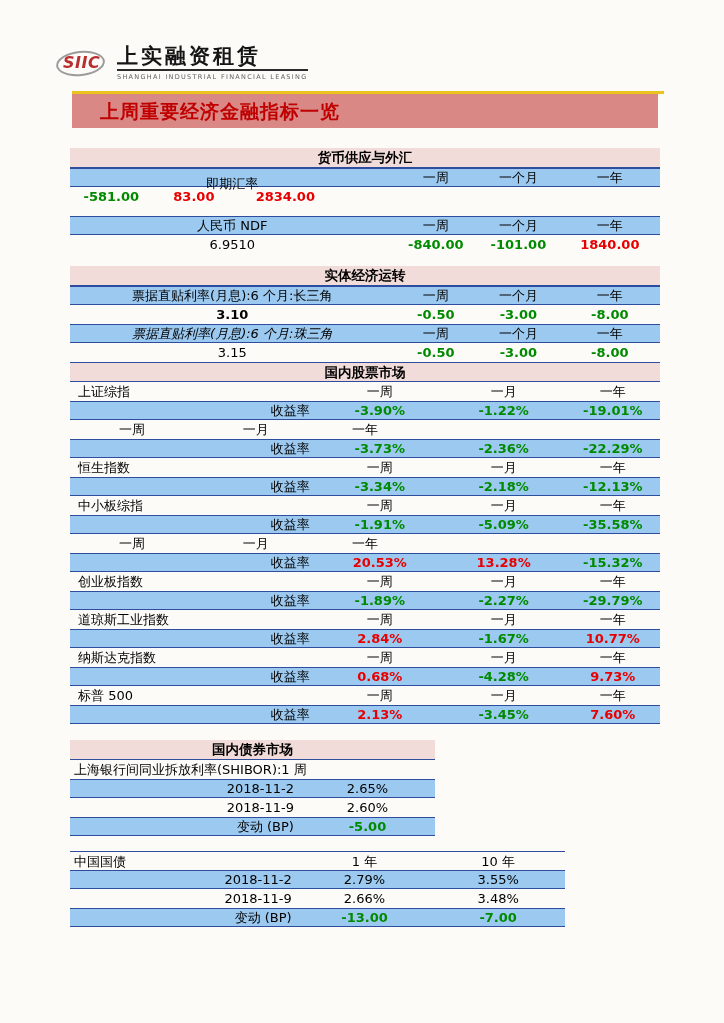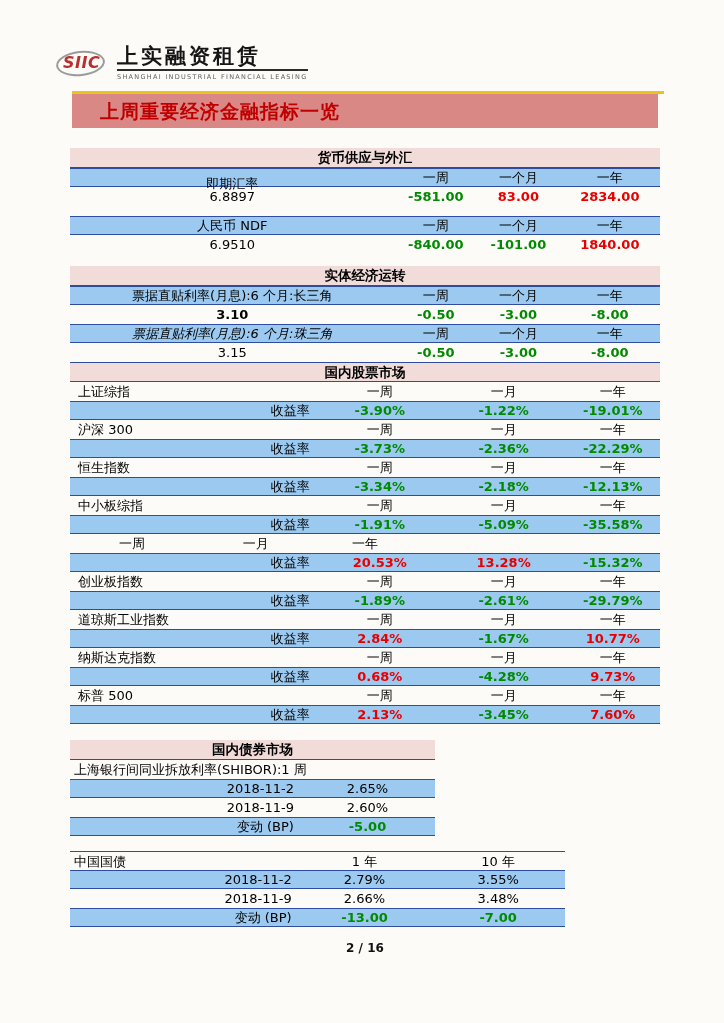--- a/index.html
+++ b/index.html
@@ -69,21 +69,20 @@
         <div class="row pink">
           <div class="cell" style="width: 100%; text-align: center;">货币供应与外汇</div>
         </div>
         <div class="row blue">
           <div class="cell" style="width: 55%; text-align: center; margin-top: 12px;">即期汇率</div>
           <div class="cell" style="width: 14%; text-align: center;">一周</div>
           <div class="cell" style="width: 14%; text-align: center;">一个月</div>
           <div class="cell" style="width: 17%; text-align: center;">一年</div>
         </div>
         <div class="row plain">
-          <div class="cell" style="width: 55%; text-align: center;">6.8897</div>
           <div class="cell green" style="width: 14%; text-align: center;">-581.00</div>
           <div class="cell red" style="width: 14%; text-align: center;">83.00</div>
           <div class="cell red" style="width: 17%; text-align: center;">2834.00</div>
         </div>
         <div class="row gap" style="height: 10px;"></div>
         <div class="row blue">
           <div class="cell" style="width: 55%; text-align: center;">人民币 NDF</div>
           <div class="cell" style="width: 14%; text-align: center;">一周</div>
           <div class="cell" style="width: 14%; text-align: center;">一个月</div>
           <div class="cell" style="width: 17%; text-align: center;">一年</div>
@@ -134,21 +133,20 @@
           <div class="cell" style="width: 21%; text-align: center;">一月</div>
           <div class="cell" style="width: 16%; text-align: center;">一年</div>
         </div>
         <div class="row blue">
           <div class="cell" style="width: 42%; text-align: right; padding-left: 8px; padding-right: 8px;">收益率</div>
           <div class="cell green" style="width: 21%; text-align: center;">-3.90%</div>
           <div class="cell green" style="width: 21%; text-align: center;">-1.22%</div>
           <div class="cell green" style="width: 16%; text-align: center;">-19.01%</div>
         </div>
         <div class="row plain">
-          <div class="cell" style="width: 42%; text-align: left; padding-left: 8px;">沪深 300</div>
           <div class="cell" style="width: 21%; text-align: center;">一周</div>
           <div class="cell" style="width: 21%; text-align: center;">一月</div>
           <div class="cell" style="width: 16%; text-align: center;">一年</div>
         </div>
         <div class="row blue">
           <div class="cell" style="width: 42%; text-align: right; padding-left: 8px; padding-right: 8px;">收益率</div>
           <div class="cell green" style="width: 21%; text-align: center;">-3.73%</div>
           <div class="cell green" style="width: 21%; text-align: center;">-2.36%</div>
           <div class="cell green" style="width: 16%; text-align: center;">-22.29%</div>
         </div>
@@ -189,21 +187,21 @@
         </div>
         <div class="row plain">
           <div class="cell" style="width: 42%; text-align: left; padding-left: 8px;">创业板指数</div>
           <div class="cell" style="width: 21%; text-align: center;">一周</div>
           <div class="cell" style="width: 21%; text-align: center;">一月</div>
           <div class="cell" style="width: 16%; text-align: center;">一年</div>
         </div>
         <div class="row blue">
           <div class="cell" style="width: 42%; text-align: right; padding-left: 8px; padding-right: 8px;">收益率</div>
           <div class="cell green" style="width: 21%; text-align: center;">-1.89%</div>
-          <div class="cell green" style="width: 21%; text-align: center;">-2.61%</div>
+          <div class="cell green" style="width: 21%; text-align: center;">-2.27%</div>
           <div class="cell green" style="width: 16%; text-align: center;">-29.79%</div>
         </div>
         <div class="row plain">
           <div class="cell" style="width: 42%; text-align: left; padding-left: 8px;">道琼斯工业指数</div>
           <div class="cell" style="width: 21%; text-align: center;">一周</div>
           <div class="cell" style="width: 21%; text-align: center;">一月</div>
           <div class="cell" style="width: 16%; text-align: center;">一年</div>
         </div>
         <div class="row blue">
           <div class="cell" style="width: 42%; text-align: right; padding-left: 8px; padding-right: 8px;">收益率</div>
@@ -273,15 +271,14 @@
           <div class="cell" style="width: 27%; text-align: center;">3.48%</div>
         </div>
         <div class="row blue">
           <div class="cell" style="width: 46%; text-align: right; padding-right: 6px;">变动 (BP)</div>
           <div class="cell green" style="width: 27%; text-align: center;">-13.00</div>
           <div class="cell green" style="width: 27%; text-align: center;">-7.00</div>
         </div>
       </div>
   </div>
 
-  <div class="footer">2 / 16</div>
 
 </div>
 
 </body></html>

